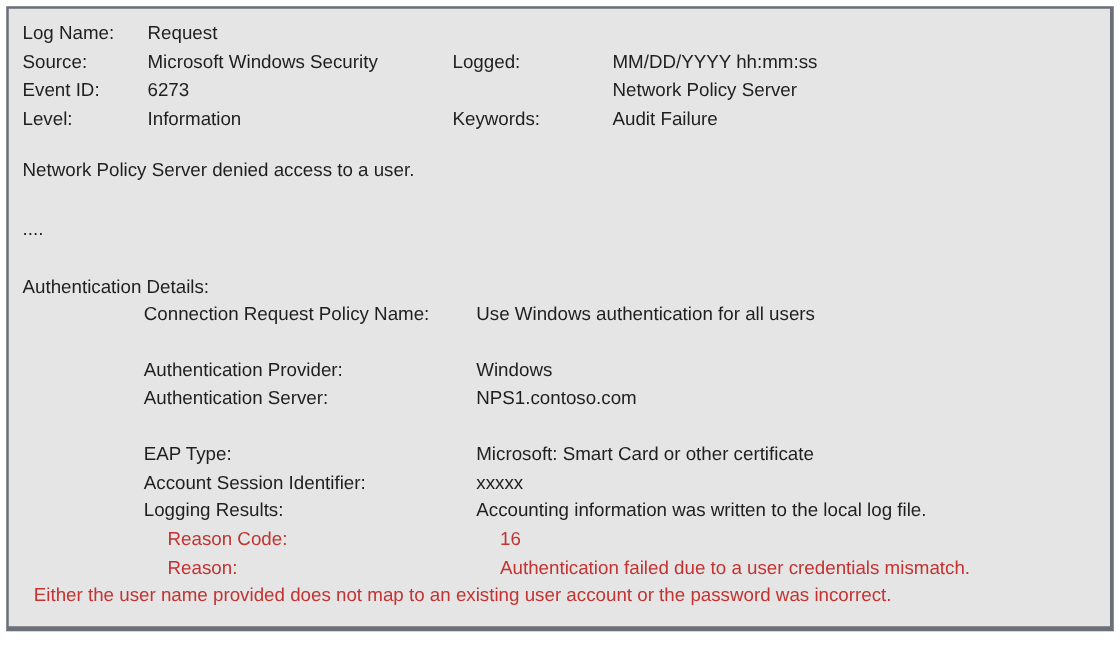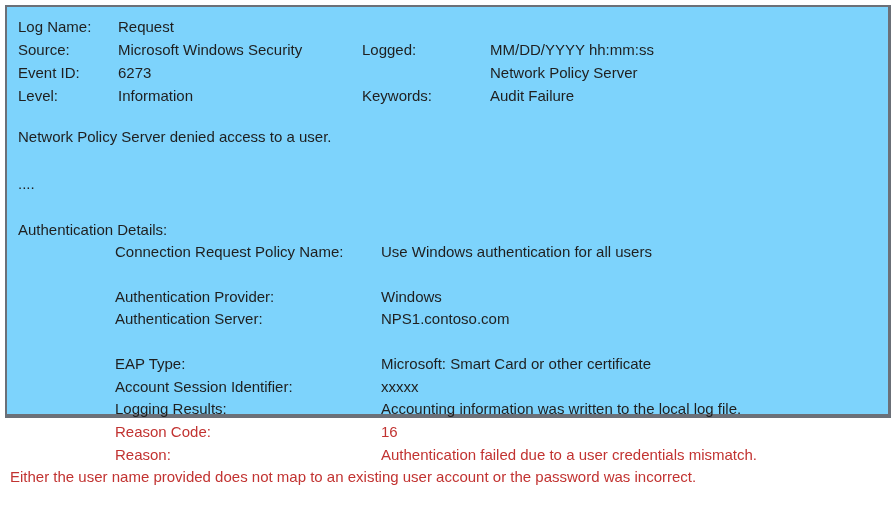--- a/index.html
+++ b/index.html
@@ -5,22 +5,22 @@
   * { margin: 0; padding: 0; box-sizing: border-box; }
   html, body {
     width: 896px; height: 521px;
     background: #ffffff;
     font-family: "Liberation Sans", sans-serif;
     overflow: hidden;
   }
   .frame {
     position: absolute;
     left: 5px; top: 5px;
-    width: 886px; height: 413px;
-    background: #7dd3fc;
+    width: 886px; height: 500px;
+    background: #e5e5e5;
     border: 2px solid #6b7078;
     border-right-width: 3px;
     border-bottom-width: 4px;
   }
   .line {
     position: absolute;
     left: 0; width: 100%;
     height: 23px; line-height: 23px;
     font-size: 15px;
     color: #1f1f1f;
@@ -30,22 +30,22 @@
   
   .h-lbl  { left: 11px;  }
   .h-val  { left: 111px; }
   .h-lbl2 { left: 355px; }
   .h-val2 { left: 483px; }
   
   .d-lbl  { left: 108px; }
   .d-val  { left: 374px; text-align: center; }
   
   .t-left { padding-left: 11px; }
-  .red, .red span { color: #c23331; }
-  .footer { padding-left: 3px; }
+  .red, .red span { color: #c23331; padding-left: 19px; }
+  .footer { padding-left: 20px; }
 </style>
 </head>
 <body>
 
 <div class="frame">
 
   <div class="line" style="top:8px">
     <span class="h-lbl">Log Name:</span>
     <span class="h-val">Request</span>
   </div>

